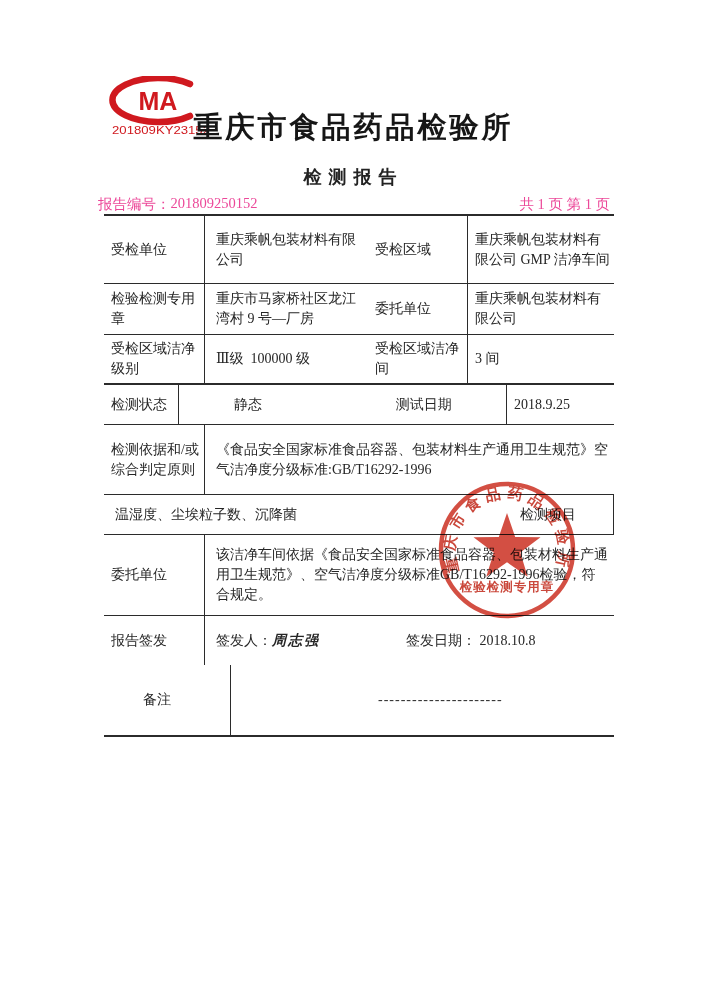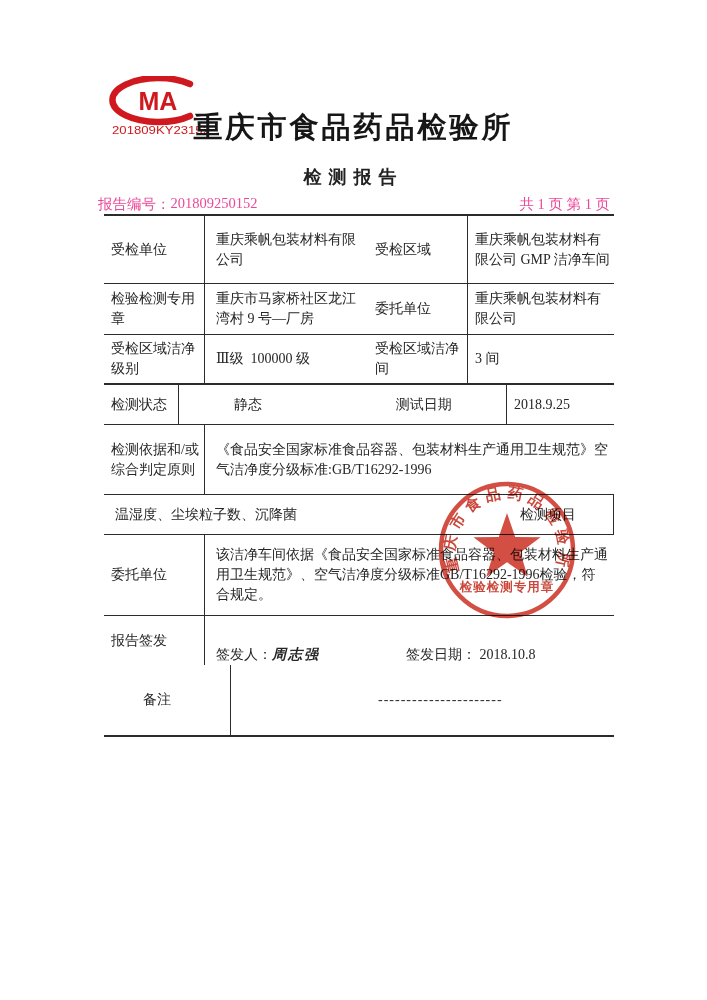--- a/index.html
+++ b/index.html
@@ -36,21 +36,21 @@
   .trow.noline{border-top:none;margin-left:32px;}
   .cell{box-sizing:border-box;display:flex;align-items:center;}
   .c-label{width:101px;border-right:1px solid #2b2b2b;padding:3px 3px 3px 7px;}
   .c-v1{width:158px;padding:3px 4px 3px 11px;}
   .c-l2{width:104px;padding:3px 2px 3px 12px;}
   .c-v2{width:147px;border-left:1px solid #2b2b2b;padding:3px 4px 3px 7px;}
   .c-wide{width:409px;padding:4px 6px 4px 11px;}
   .val{white-space:pre-wrap;}
   .h67{height:67px;} .h51{height:51px;} .h49{height:49px;} .h41{height:41px;gap:44px;}
   .h70{height:70px;} .h40{height:40px;} .h81{height:81px;} .h50{height:50px;}
-  .sign-row{display:flex;align-items:flex-end;width:409px;box-sizing:border-box;padding-left:11px;}
+  .sign-row{display:flex;align-items:center;width:409px;box-sizing:border-box;padding-left:11px;}
   .sign-left{width:190px;display:flex;}
   .sign-name{font-weight:bold;font-style:italic;letter-spacing:2px;}
   .note-dashes{padding-left:136px;letter-spacing:1px;color:#333;}
   
   .stamp{
     position:absolute;left:422px;top:465px;width:170px;height:170px;
     mix-blend-mode:multiply;opacity:.9;pointer-events:none;
   }
 </style>
 </head>

